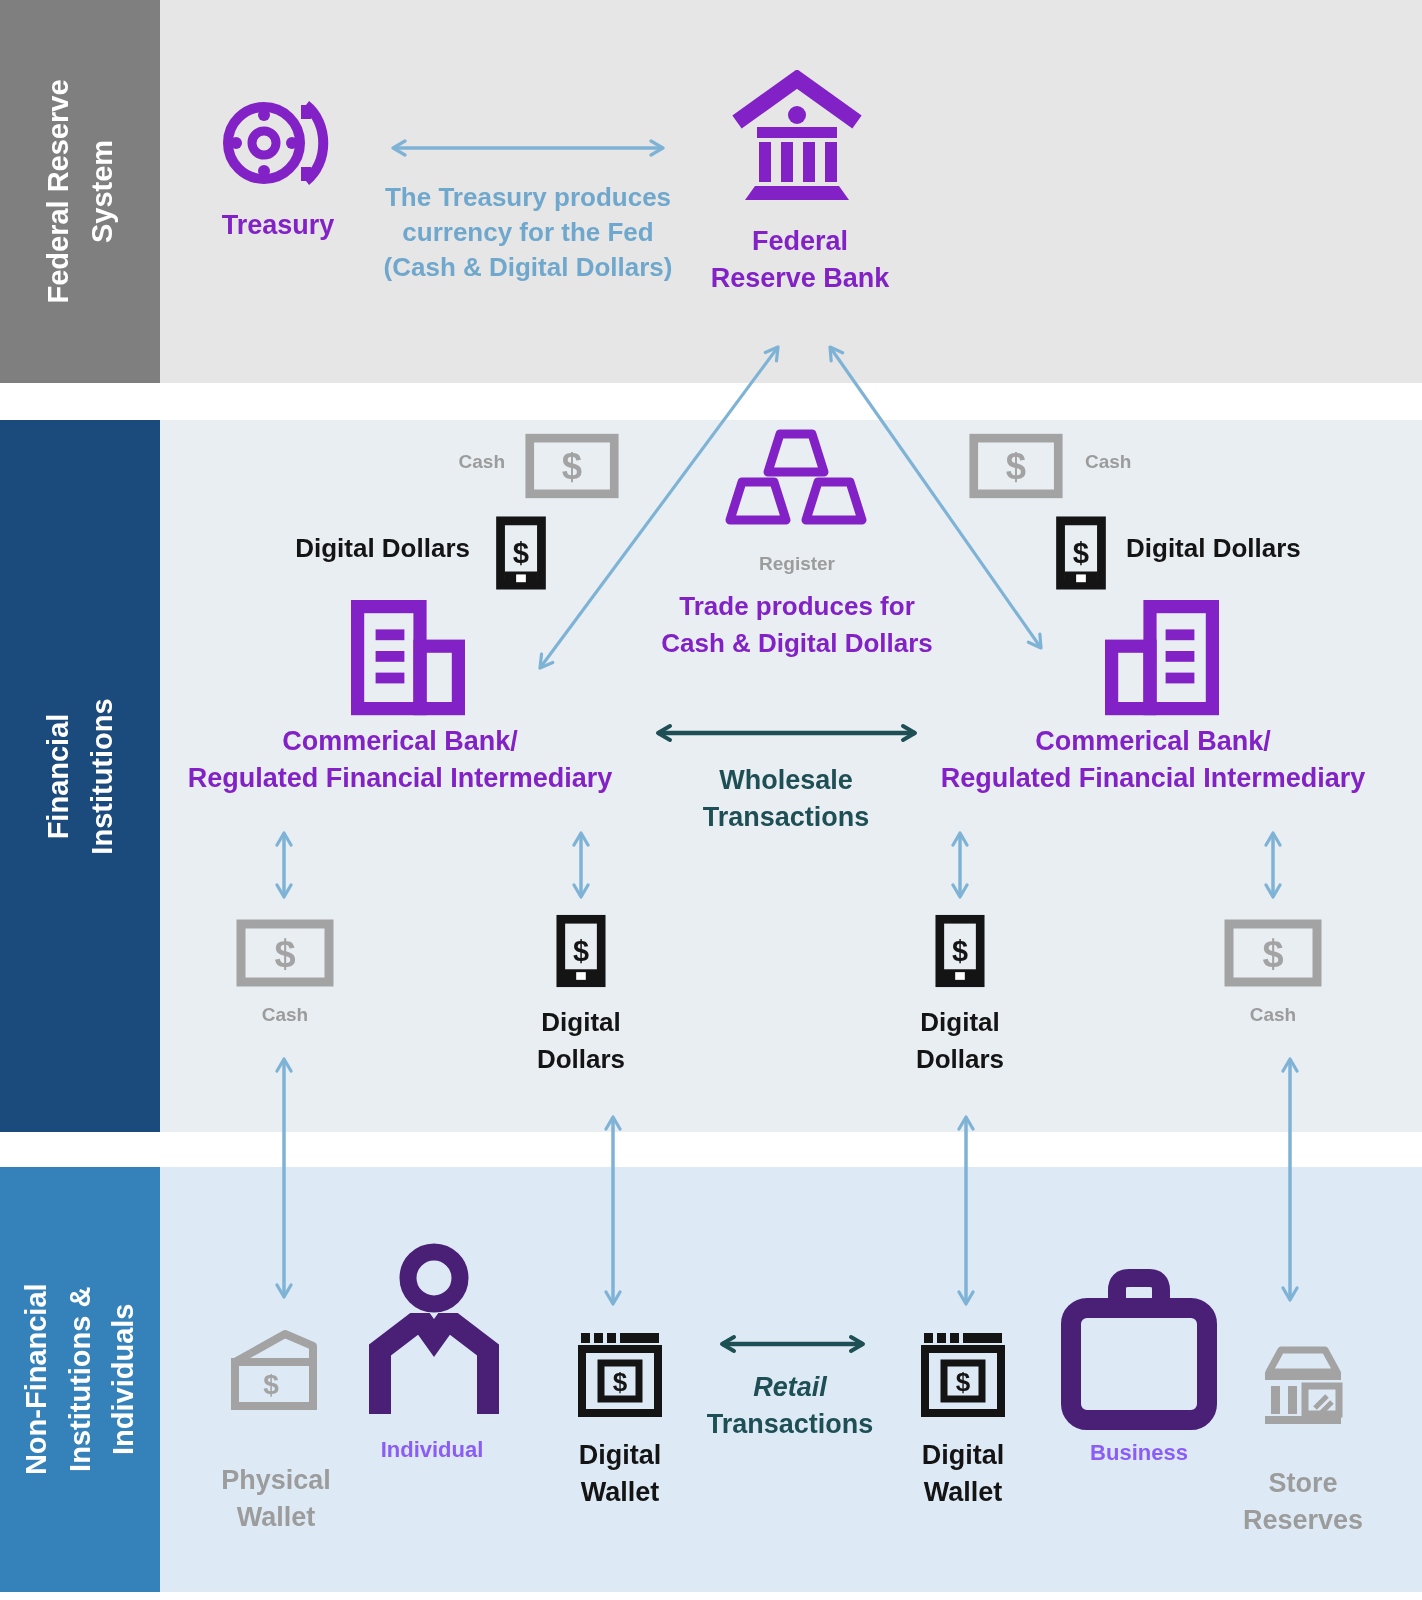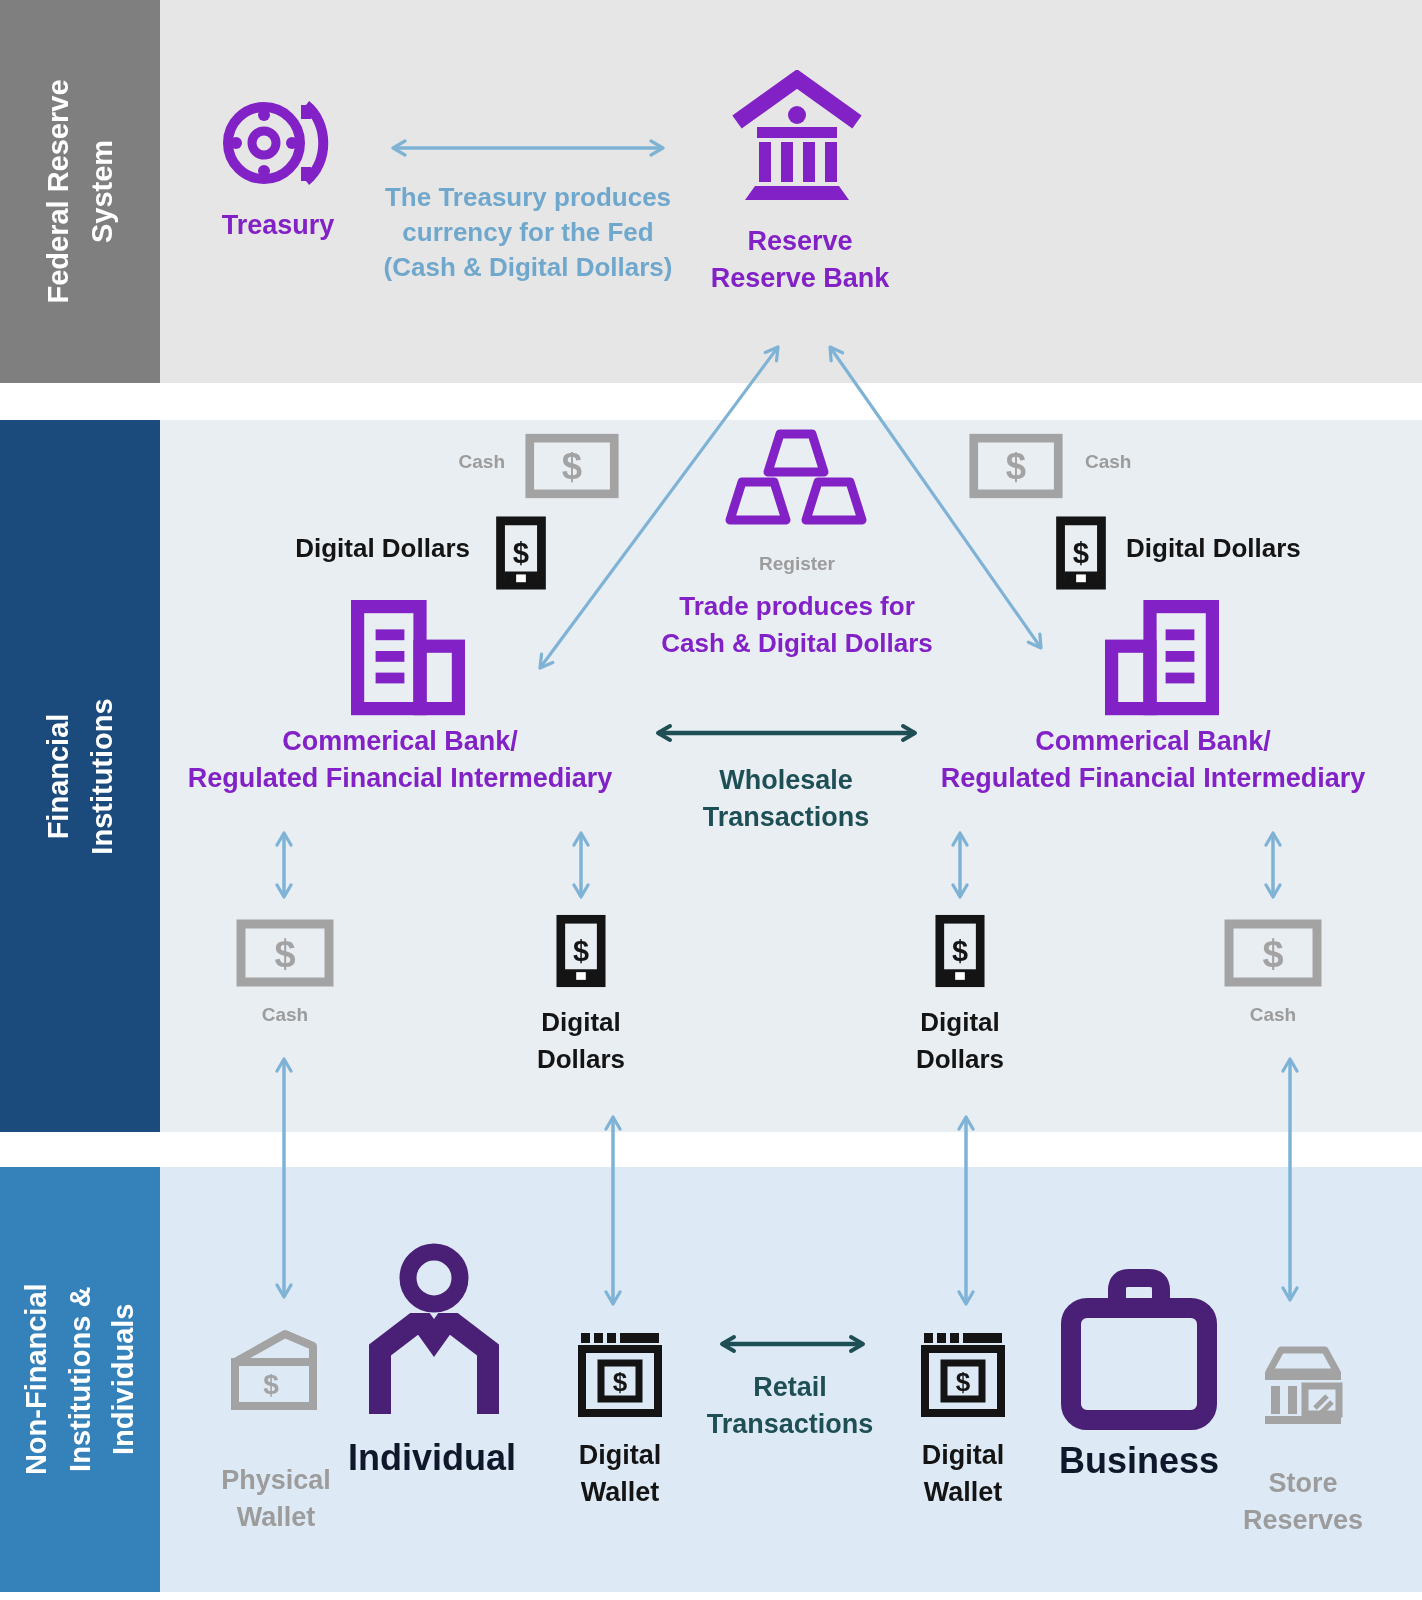--- a/index.html
+++ b/index.html
@@ -7,21 +7,21 @@
          font-family:"Liberation Sans",sans-serif;font-weight:bold;}
   .band{position:absolute;}
   .vside{position:absolute;display:flex;align-items:center;justify-content:center;}
   .vtext{transform:rotate(-90deg);text-align:center;color:#ffffff;font-size:29px;
          font-weight:bold;line-height:1.5;white-space:nowrap;}
   .lbl{position:absolute;transform:translateX(-50%);white-space:nowrap;text-align:center;}
   .lbl-r{position:absolute;transform:translateX(-100%);white-space:nowrap;text-align:right;}
   .lbl-l{position:absolute;white-space:nowrap;text-align:left;}
   .purple{color:#8222c6;font-size:27px;}
   .purple26{color:#8222c6;font-size:26px;}
-  .darkpurple{color:#0f172a;font-size:36px;}
+  .darkpurple{color:#8b5cf6;font-size:22px;}
   .gray{color:#9c9c9c;font-size:19px;}
   .gray27{color:#9c9c9c;font-size:27px;margin-top:28px;}
   .black{color:#141414;font-size:26px;}
   .black27{color:#141414;font-size:27px;}
   .teal{color:#1e4f55;font-size:27px;}
   .note{color:#6fa8cc;font-size:26px;}
   .icon{position:absolute;}
   svg text{font-family:"Liberation Sans",sans-serif;font-weight:bold;}
   #arrows{position:absolute;left:0;top:0;pointer-events:none;}
 </style>
@@ -74,21 +74,21 @@
   <svg class="icon" style="left:727px;top:70px;" width="140" height="134" viewBox="0 0 140 134">
     <path d="M10,52 L70,9 L130,52" fill="none" stroke="#8222c6" stroke-width="16"></path>
     <circle cx="70" cy="45" r="9" fill="#8222c6"></circle>
     <rect x="30" y="57" width="80" height="11" fill="#8222c6"></rect>
     <rect x="32" y="72" width="12" height="40" fill="#8222c6"></rect>
     <rect x="54" y="72" width="12" height="40" fill="#8222c6"></rect>
     <rect x="76" y="72" width="12" height="40" fill="#8222c6"></rect>
     <rect x="98" y="72" width="12" height="40" fill="#8222c6"></rect>
     <polygon points="18,130 122,130 112,116 28,116" fill="#8222c6"></polygon>
   </svg>
-  <div class="lbl purple" style="left:800px;top:226px;">Reserve</div>
+  <div class="lbl purple" style="left:800px;top:226px;">Federal</div>
   <div class="lbl purple" style="left:800px;top:263px;">Reserve Bank</div>
 
   <div class="lbl-r gray" style="left:505px;top:451px;">Cash</div>
   <svg class="icon" style="left:524px;top:432px;" width="96" height="68" viewBox="0 0 100 70">
     <rect x="6" y="6" width="88" height="58" fill="none" stroke="#a3a3a3" stroke-width="9"></rect>
     <text x="50" y="49" font-size="38" text-anchor="middle" fill="#a3a3a3">$</text>
   </svg>
   <div class="lbl-r black" style="left:470px;top:533px;">Digital Dollars</div>
   <svg class="icon" style="left:495px;top:516px;" width="52" height="74" viewBox="0 0 52 76">
     <rect x="5" y="5" width="42" height="66" fill="none" stroke="#141414" stroke-width="9"></rect>
@@ -191,21 +191,21 @@
     <rect x="16" y="3" width="9" height="10" fill="#141414"></rect>
     <rect x="29" y="3" width="9" height="10" fill="#141414"></rect>
     <rect x="42" y="3" width="39" height="10" fill="#141414"></rect>
     <rect x="4" y="19" width="76" height="64" fill="none" stroke="#141414" stroke-width="8"></rect>
     <rect x="23" y="33" width="38" height="36" fill="none" stroke="#141414" stroke-width="7"></rect>
     <text x="42" y="61" font-size="26" text-anchor="middle" fill="#141414">$</text>
   </svg>
   <div class="lbl black27" style="left:620px;top:1440px;">Digital</div>
   <div class="lbl black27" style="left:620px;top:1477px;">Wallet</div>
 
-  <div class="lbl teal" style="left:790px;top:1372px;">Retail</div>
+  <div class="lbl teal" style="left:790px;top:1372px;font-style:italic;">Retail</div>
   <div class="lbl teal" style="left:790px;top:1409px;">Transactions</div>
 
   <svg class="icon" style="left:921px;top:1330px;" width="84" height="88" viewBox="0 0 84 88">
     <rect x="3" y="3" width="9" height="10" fill="#141414"></rect>
     <rect x="16" y="3" width="9" height="10" fill="#141414"></rect>
     <rect x="29" y="3" width="9" height="10" fill="#141414"></rect>
     <rect x="42" y="3" width="39" height="10" fill="#141414"></rect>
     <rect x="4" y="19" width="76" height="64" fill="none" stroke="#141414" stroke-width="8"></rect>
     <rect x="23" y="33" width="38" height="36" fill="none" stroke="#141414" stroke-width="7"></rect>
     <text x="42" y="61" font-size="26" text-anchor="middle" fill="#141414">$</text>

